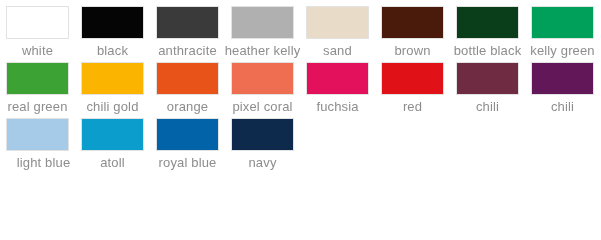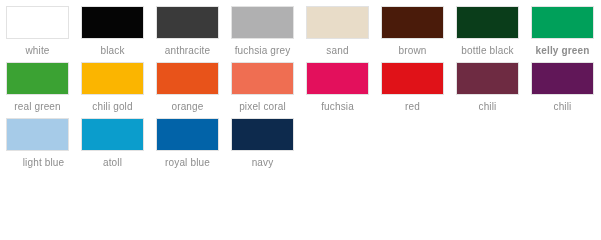--- a/index.html
+++ b/index.html
@@ -30,21 +30,21 @@
     align-items: center;
   }
   .swatch-chip {
     width: 63px;
     height: 33px;
     box-sizing: border-box;
     border: 1px solid #e2e2e2;
   }
   .swatch-label {
     margin-top: 6px;
-    font-size: 10px;
+    font-size: 13px;
     line-height: 11px;
     color: #8d8d8d;
     text-align: left;
     letter-spacing: 0.15px;
     white-space: nowrap;
   }
 </style>
 </head>
 <body style="background: rgb(255, 255, 255);">
 
@@ -57,37 +57,37 @@
       <div class="swatch-cell">
         <div class="swatch-chip" style="background-color: rgb(5, 5, 5); border-color: rgb(226, 226, 226);"></div>
         <div class="swatch-label" style="color: rgb(141, 141, 141);">black</div>
       </div>
       <div class="swatch-cell">
         <div class="swatch-chip" style="background-color: rgb(58, 58, 58); border-color: rgb(226, 226, 226);"></div>
         <div class="swatch-label" style="color: rgb(141, 141, 141);">anthracite</div>
       </div>
       <div class="swatch-cell">
         <div class="swatch-chip" style="background-color: rgb(176, 176, 177); border-color: rgb(226, 226, 226);"></div>
-        <div class="swatch-label" style="color: rgb(141, 141, 141);">fuchsia grey</div>
+        <div class="swatch-label" style="color: rgb(141, 141, 141);">heather kelly</div>
       </div>
       <div class="swatch-cell">
         <div class="swatch-chip" style="background-color: rgb(232, 220, 200); border-color: rgb(226, 226, 226);"></div>
         <div class="swatch-label" style="color: rgb(141, 141, 141);">sand</div>
       </div>
       <div class="swatch-cell">
         <div class="swatch-chip" style="background-color: rgb(74, 27, 10); border-color: rgb(226, 226, 226);"></div>
         <div class="swatch-label" style="color: rgb(141, 141, 141);">brown</div>
       </div>
       <div class="swatch-cell">
         <div class="swatch-chip" style="background-color: rgb(10, 61, 26); border-color: rgb(226, 226, 226);"></div>
         <div class="swatch-label" style="color: rgb(141, 141, 141);">bottle black</div>
       </div>
       <div class="swatch-cell">
         <div class="swatch-chip" style="background-color: rgb(0, 160, 90); border-color: rgb(226, 226, 226);"></div>
-        <div class="swatch-label" style="color: rgb(141, 141, 141); font-weight: bold;">kelly green</div>
+        <div class="swatch-label" style="color: rgb(141, 141, 141);">kelly green</div>
       </div>
     </div>
     <div class="swatch-row">
       <div class="swatch-cell">
         <div class="swatch-chip" style="background-color: rgb(59, 162, 51); border-color: rgb(226, 226, 226);"></div>
         <div class="swatch-label" style="color: rgb(141, 141, 141);">real green</div>
       </div>
       <div class="swatch-cell">
         <div class="swatch-chip" style="background-color: rgb(251, 181, 0); border-color: rgb(226, 226, 226);"></div>
         <div class="swatch-label" style="color: rgb(141, 141, 141);">chili gold</div>

